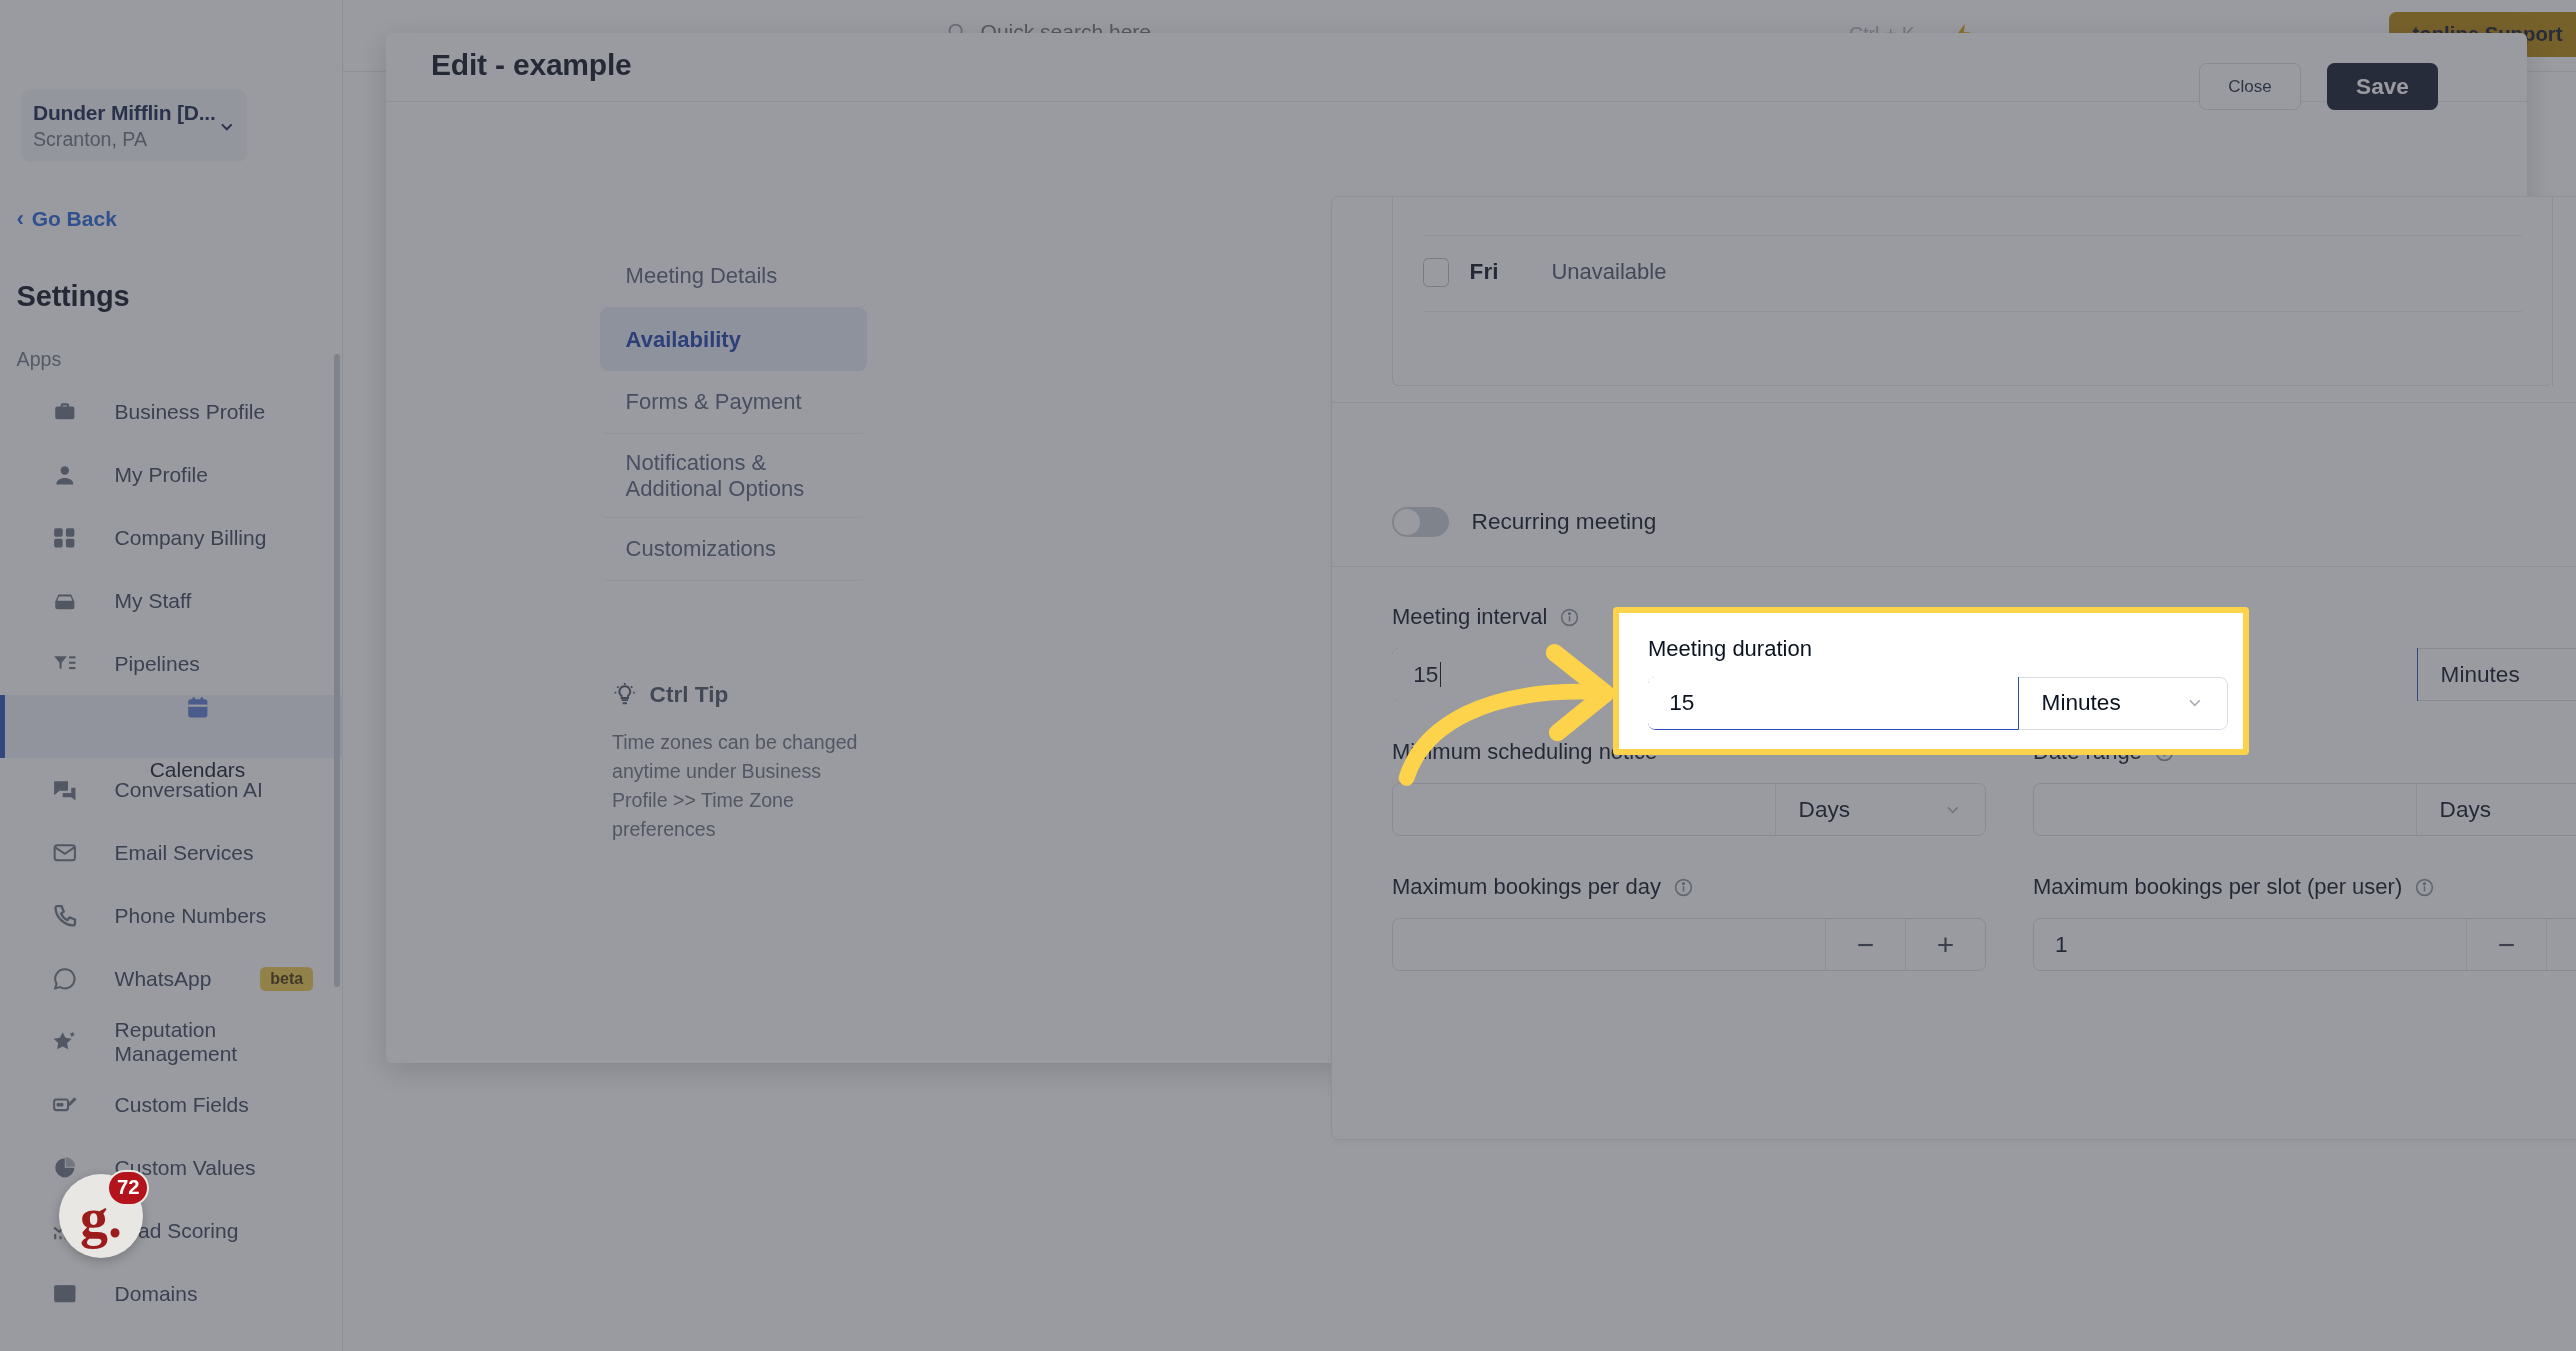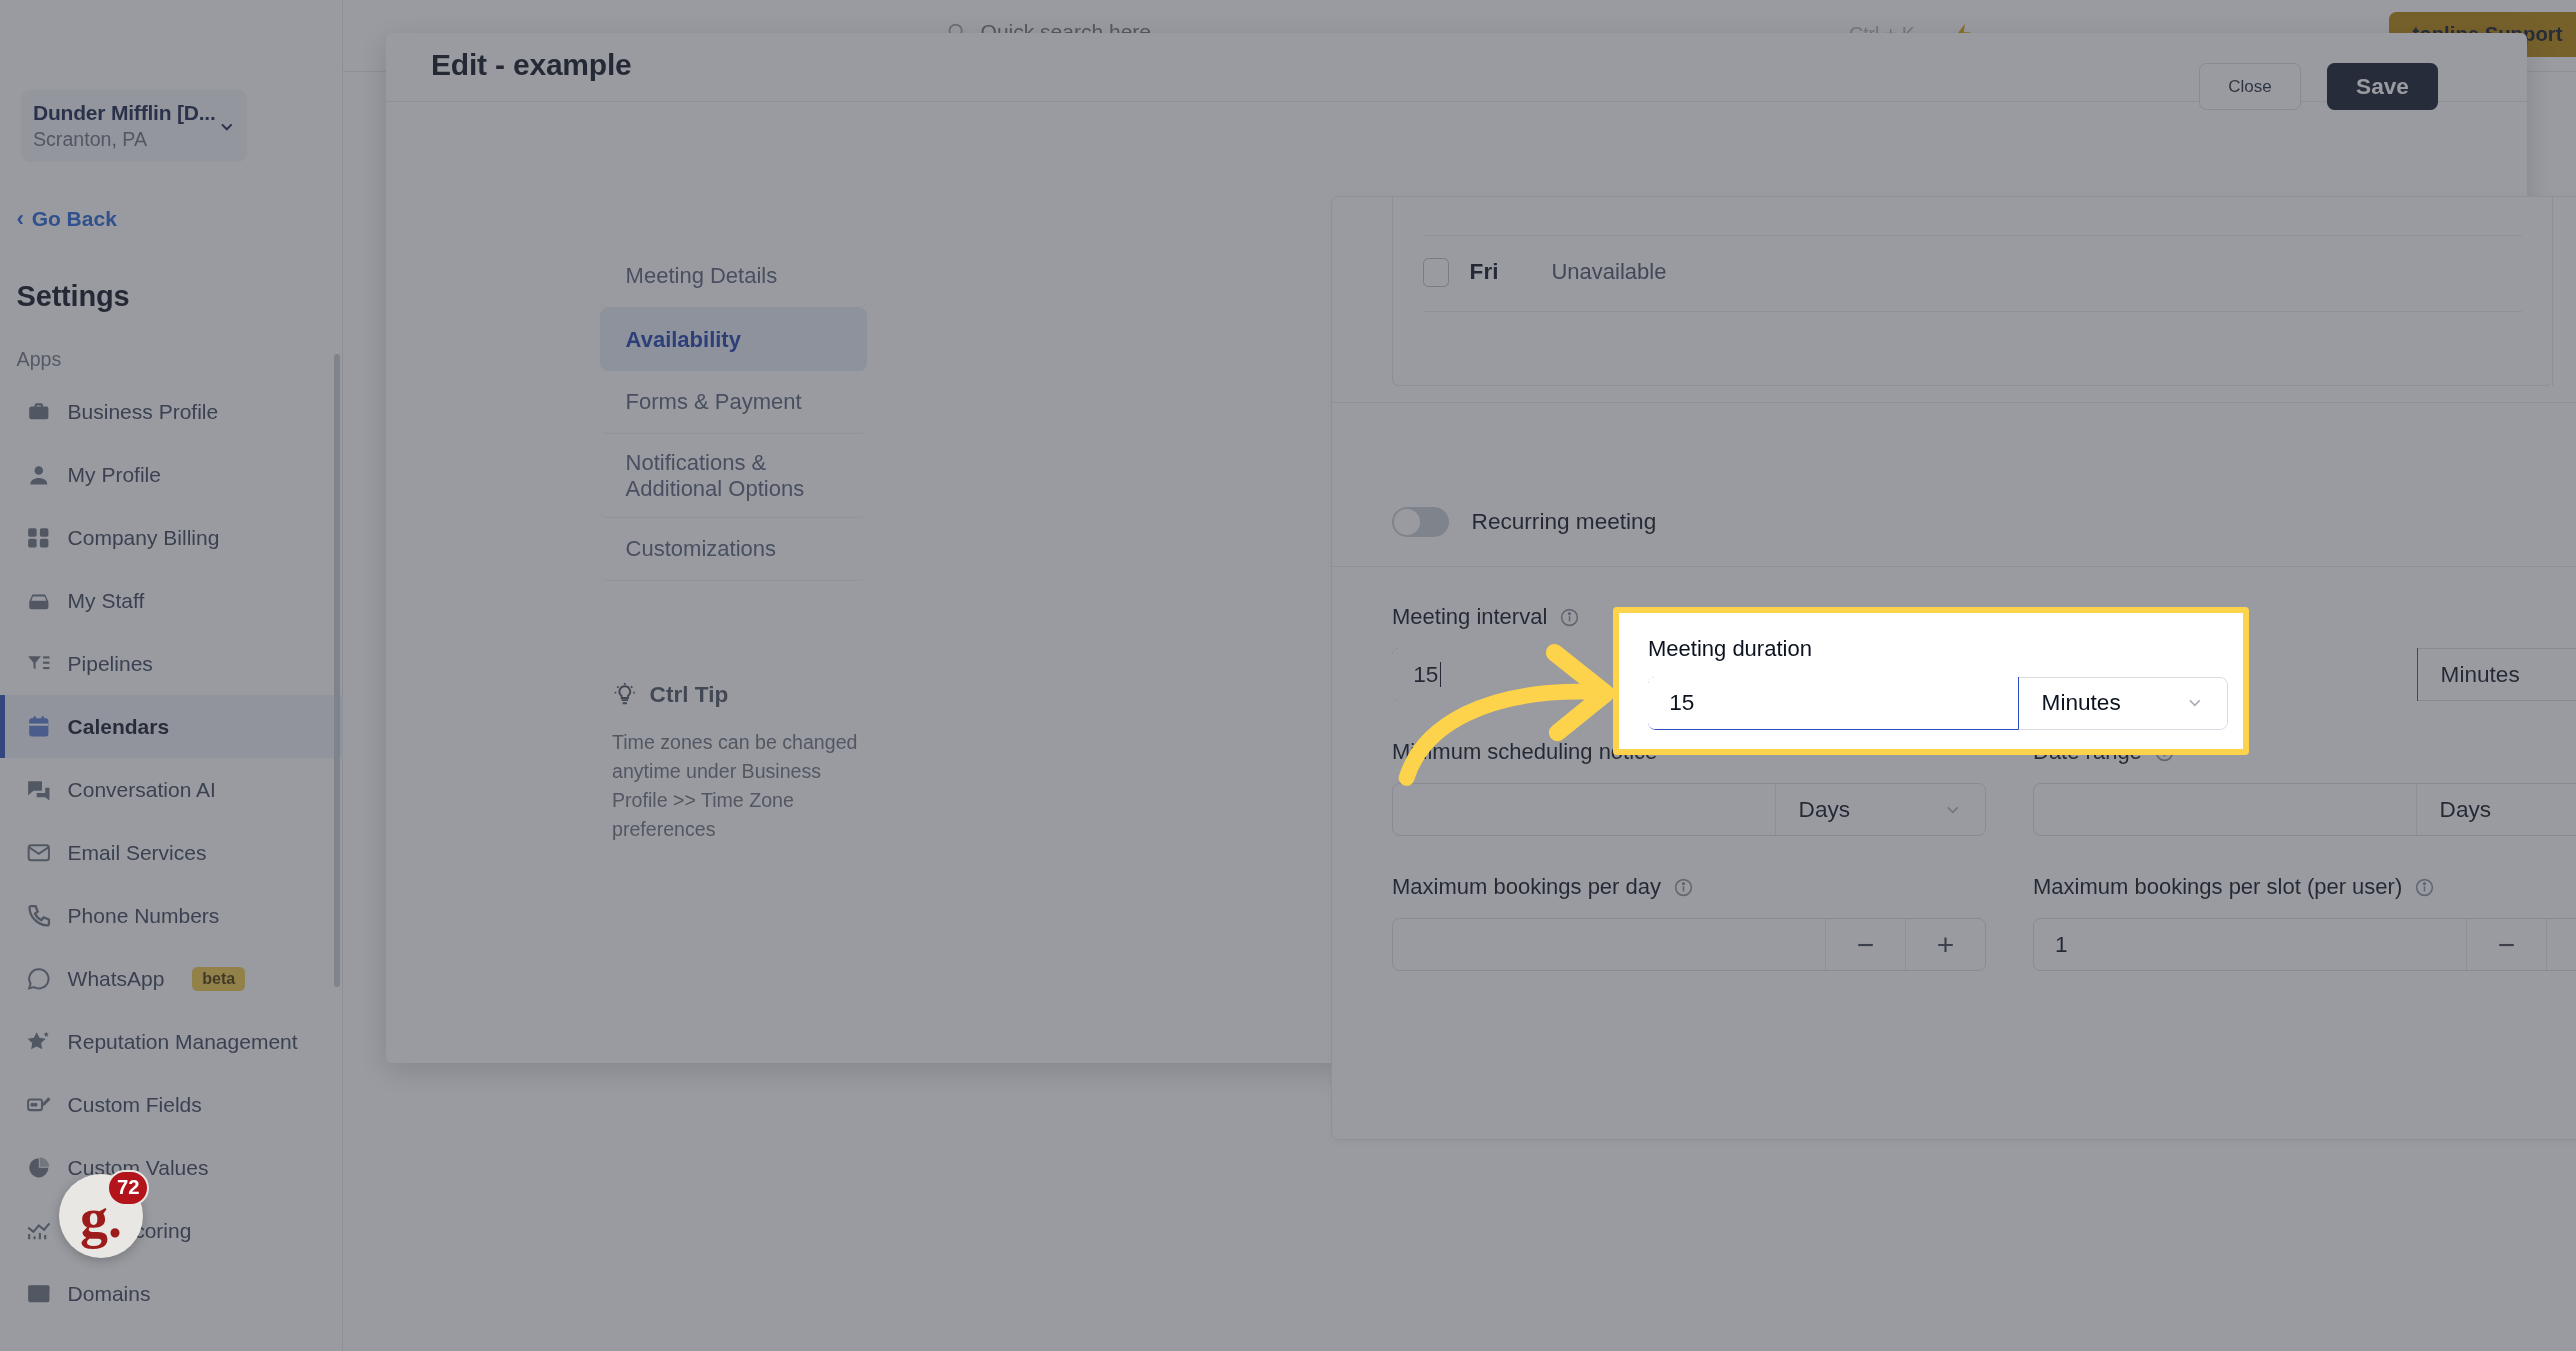--- a/index.html
+++ b/index.html
@@ -35,24 +35,24 @@
   .settings-title {
     position: absolute; left: 16.6px; top: 280px;
     font-size: 29px; font-weight: 700; color: #0b1220; letter-spacing: -0.2px;
   }
   .apps-label {
     position: absolute; left: 16.6px; top: 348px;
     font-size: 19.6px; color: #707785;
   }
   .nav { position: absolute; left: 0; top: 380px; width: 343px; }
   .nav-item {
-    position: relative; display: flex; align-items: center; gap: 16px;
-    height: 63px; padding-left: 26px; font-size: 21px; color: #3b4358;
-  }
-  .nav-item.active { background: #eef1f8; color: #101828; font-weight: 700; }
+    position: relative; display: flex; align-items: center; gap: 37px;
+    height: 63px; padding-left: 52px; font-size: 21px; color: #3b4358;
+  }
+  .nav-item.active { background: #eef1f8; color: #101828; font-weight: 400; flex-direction: column; }
   .nav-item.active:before {
     content:""; position: absolute; left:0; top:0; bottom:0; width: 4.5px; background:#2b4eb8;
   }
   .nav-ico { width: 25.6px; height: 25.6px; flex: 0 0 25.6px; color: #6c737f; display:flex; align-items:center; justify-content:center; }
   .nav-item.active .nav-ico { color: #5b7bd5; }
   .badge-beta {
     margin-left: 12px; background: #f2c94c; color: #4a3608;
     font-size: 16px; font-weight: 700; border-radius: 5.3px; padding: 3px 9.8px;
   }
   .sb-scroll {

